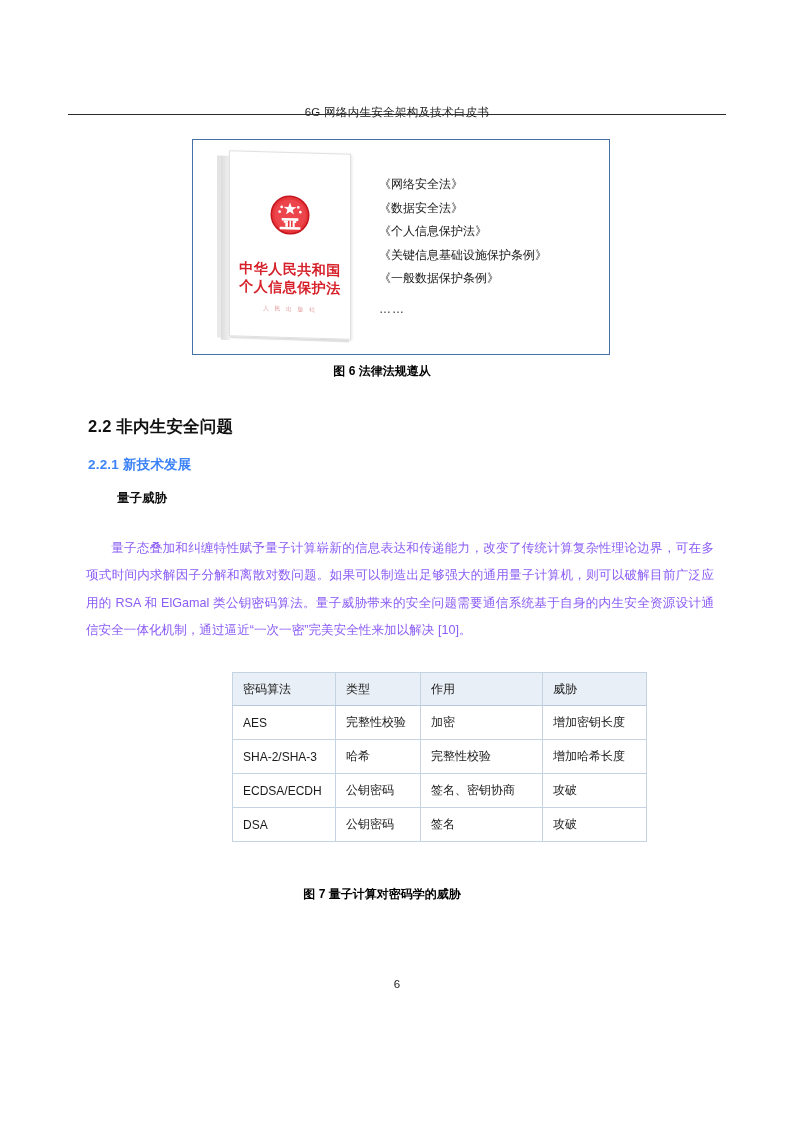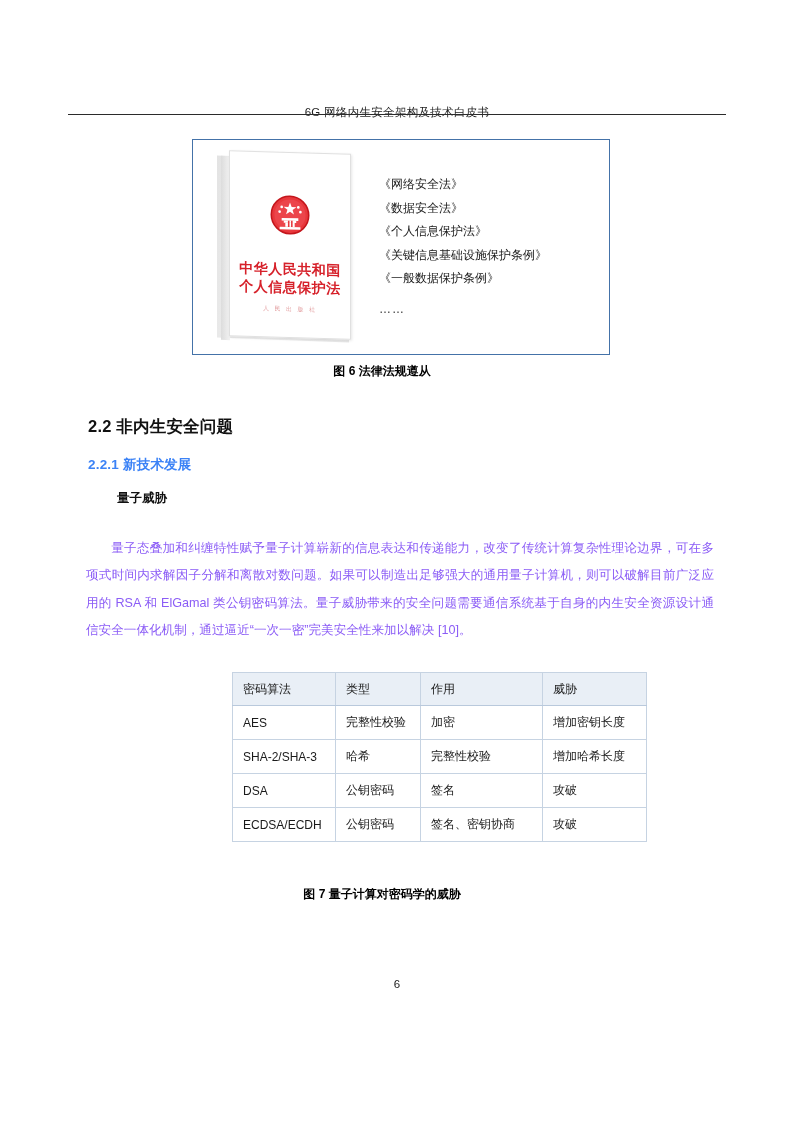--- a/index.html
+++ b/index.html
@@ -332,31 +332,31 @@
         <td>加密</td>
         <td>增加密钥长度</td>
       </tr>
       <tr>
         <td>SHA-2/SHA-3</td>
         <td>哈希</td>
         <td>完整性校验</td>
         <td>增加哈希长度</td>
       </tr>
       <tr>
+        <td>ECDSA/ECDH</td>
+        <td>公钥密码</td>
+        <td>签名、密钥协商</td>
+        <td>攻破</td>
+      </tr>
+      <tr>
         <td>DSA</td>
         <td>公钥密码</td>
         <td>签名</td>
         <td>攻破</td>
       </tr>
-      <tr>
-        <td>ECDSA/ECDH</td>
-        <td>公钥密码</td>
-        <td>签名、密钥协商</td>
-        <td>攻破</td>
-      </tr>
     </tbody>
   </table>
 
   <div class="figure-caption" id="fig7-caption">图 7 量子计算对密码学的威胁</div>
 
   <div class="page-number">6</div>
 
 </div>
 
 </body></html>

